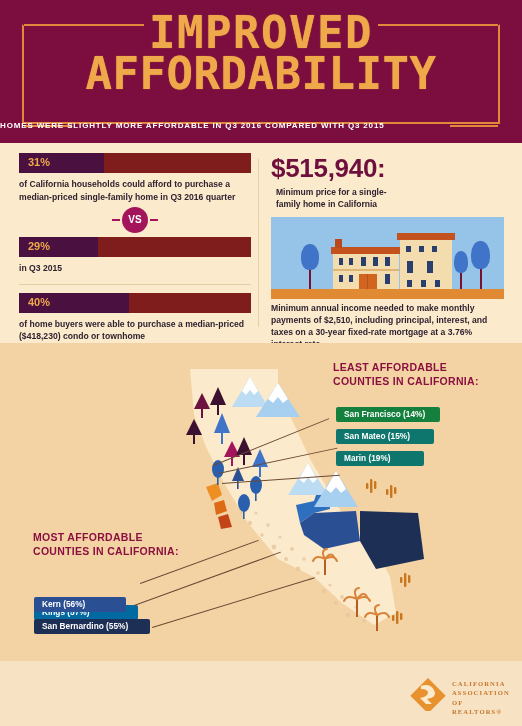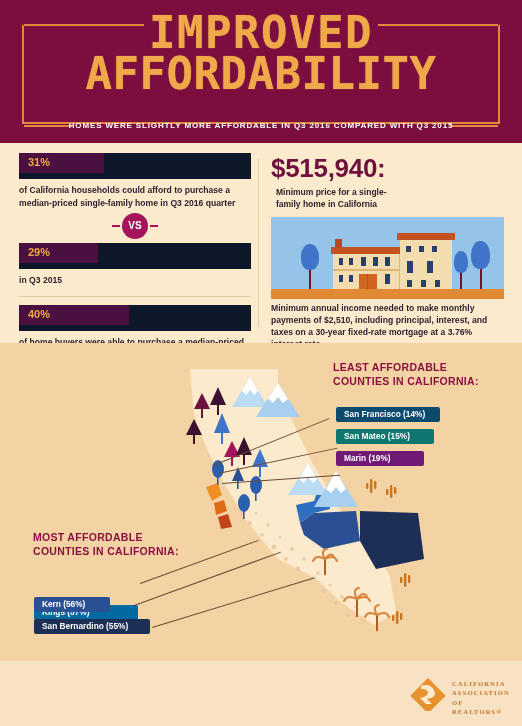--- a/index.html
+++ b/index.html
@@ -16,33 +16,33 @@
   .hdr-frame{position:absolute;left:22px;top:24px;width:478px;height:100px;
              border:2px solid #e2883a;border-top-color:transparent;box-sizing:border-box;}
   .hdr-frame:before,.hdr-frame:after{content:"";position:absolute;top:-2px;height:2px;background:#e2883a;}
   .hdr-frame:before{left:0;width:120px;}
   .hdr-frame:after{right:0;width:120px;}
   .title{position:absolute;left:0;top:12px;width:522px;text-align:center;
          color:#efa94a;font-size:44px;line-height:41px;font-weight:bold;
          letter-spacing:1.5px;font-family:"DejaVu Sans Mono","Liberation Mono",monospace;
          text-shadow:0 0 1px #d98c36;}
   .title .l2{letter-spacing:0.5px;}
-  .subtitle{position:absolute;left:0;top:121px;width:522px;text-align:center;
+  .subtitle{position:absolute;left:0;top:121px;width:522px;
             color:#fff;font-size:8px;font-weight:bold;letter-spacing:0.85px;}
   .sub-rule{position:absolute;top:125px;height:2px;background:#e2883a;}
   .sub-rule.l{left:24px;width:48px;}
   .sub-rule.r{right:24px;width:48px;}
 
   
   .stats{position:absolute;left:0;top:143px;width:522px;height:200px;
          background:#fbeacb;}
   .divider{position:absolute;left:258px;top:16px;width:1px;height:168px;background:#e6cfa8;}
 
   .col-left{position:absolute;left:19px;top:10px;width:232px;}
-  .bar{position:relative;width:232px;height:26px;background:#0f172a;overflow:hidden;}
+  .bar{position:relative;width:232px;height:20px;background:#7f1d1d;overflow:hidden;}
   .bar .fill{position:absolute;left:0;top:0;height:20px;background:#4a1140;}
   .bar .pct{position:absolute;left:9px;top:3px;color:#efa94a;font-size:11px;font-weight:bold;}
   .cap{margin-top:5px;color:#2f2230;font-size:8.6px;line-height:12.5px;font-weight:bold;}
   .vs-wrap{position:relative;height:34px;}
   .vs{position:absolute;left:50%;margin-left:-13px;top:4px;width:26px;height:26px;border-radius:50%;
       background:#a3145b;color:#fff;font-size:10px;font-weight:bold;text-align:center;line-height:26px;}
   .vs-dash{position:absolute;top:16px;width:8px;height:2px;background:#a3145b;}
   .vs-dash.l{left:50%;margin-left:-23px;}
   .vs-dash.r{left:50%;margin-left:15px;}
   .hr-thin{height:1px;background:#e2cda6;margin:9px 0 8px;}
@@ -294,30 +294,30 @@
       </g>
     </svg>
 
     <div class="lbl-head least-head">
       <div>LEAST AFFORDABLE</div>
       <div>COUNTIES IN CALIFORNIA:</div>
     </div>
     <div class="conn" style="left:213px;top:122px;width:125px;transform:rotate(-22deg);"></div>
     <div class="conn" style="left:218px;top:130px;width:122px;transform:rotate(-12deg);"></div>
     <div class="conn" style="left:222px;top:140px;width:118px;transform:rotate(-4deg);"></div>
-    <div class="pill" id="pill-sf" style="left: 336px; top: 64px; width: 104px; background: #0c4a6e;">San Francisco (14%)</div>
+    <div class="pill" id="pill-sf" style="left: 336px; top: 64px; width: 104px; background: #15803d;">San Francisco (14%)</div>
     <div class="pill" id="pill-sm" style="left: 336px; top: 86px; width: 98px; background: #0f766e;">San Mateo (15%)</div>
-    <div class="pill" id="pill-mr" style="left: 336px; top: 108px; width: 88px; background: #701a75;">Marin (19%)</div>
+    <div class="pill" id="pill-mr" style="left: 336px; top: 108px; width: 88px; background: #0f766e;">Marin (19%)</div>
 
     <div class="lbl-head most-head">
       <div>MOST AFFORDABLE</div>
       <div>COUNTIES IN CALIFORNIA:</div>
     </div>
     <div class="pill" id="pill-kg" style="left: 34px; top: 232px; width: 104px; background: #0369a1; margin-top: 30px;">Kings (57%)</div>
-    <div class="pill" id="pill-kn" style="left: 34px; top: 254px; width: 76px; background: rgb(42, 79, 147);">Kern (56%)</div>
+    <div class="pill" id="pill-kn" style="left: 34px; top: 254px; width: 92px; background: rgb(42, 79, 147);">Kern (56%)</div>
     <div class="pill" id="pill-sb" style="left: 34px; top: 276px; width: 116px; background: rgb(29, 47, 85);">San Bernardino (55%)</div>
     <div class="conn" style="left:140px;top:240px;width:126px;transform:rotate(-20deg);"></div>
     <div class="conn" style="left:134px;top:262px;width:156px;transform:rotate(-20deg);"></div>
     <div class="conn" style="left:152px;top:284px;width:170px;transform:rotate(-17deg);"></div>
   </div>
 
   <div class="footer">
     <div class="logo">
       <svg width="40" height="34" viewBox="0 0 40 34">
         <rect x="20" y="1" width="25" height="25" transform="rotate(45 20 1)" fill="#e8912f"></rect>

